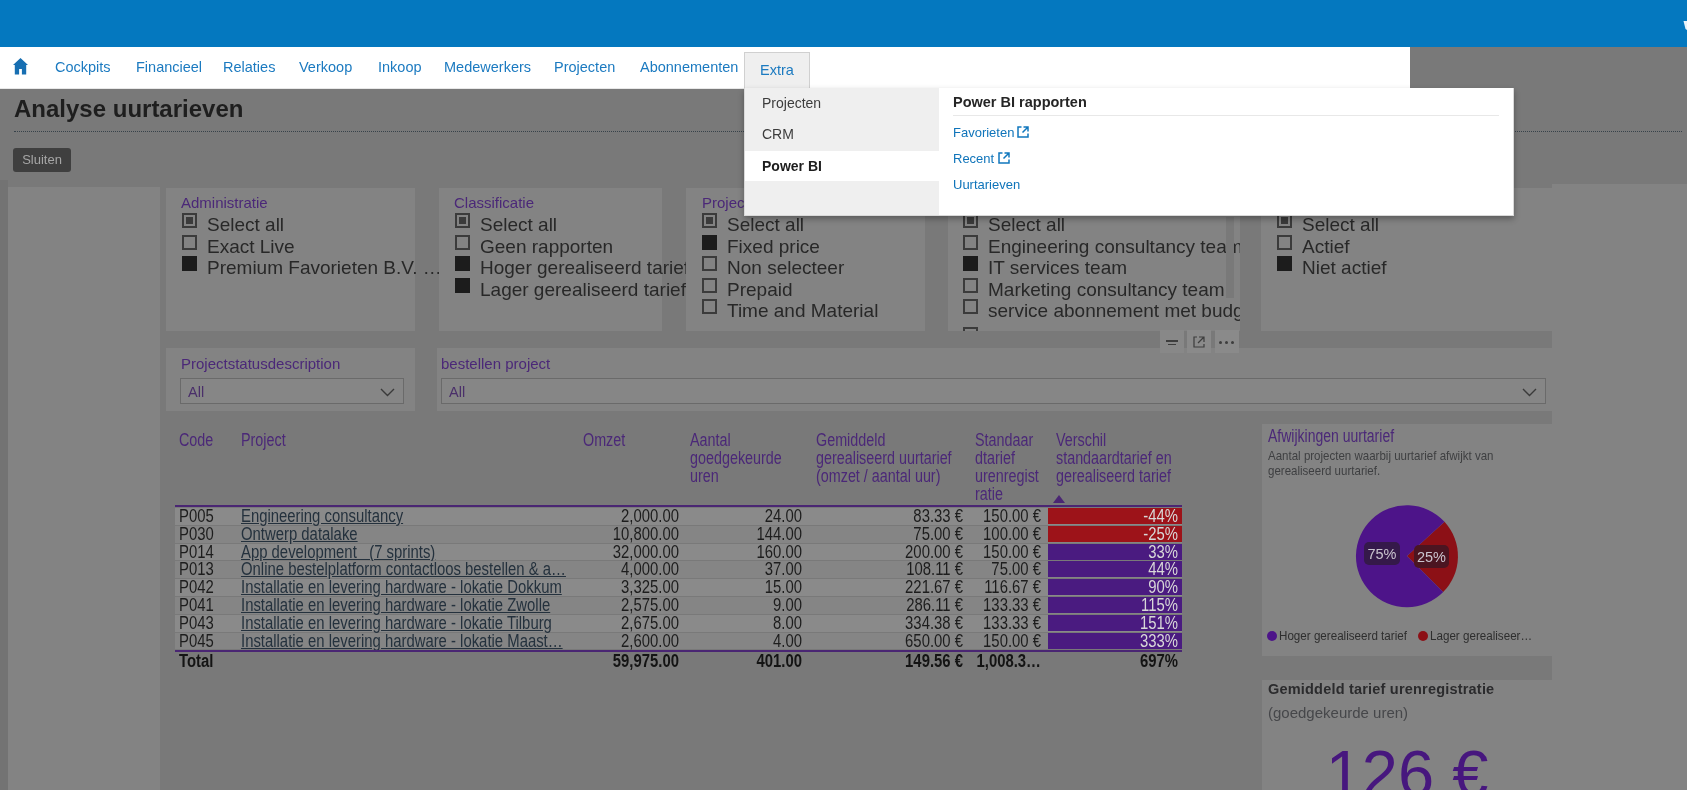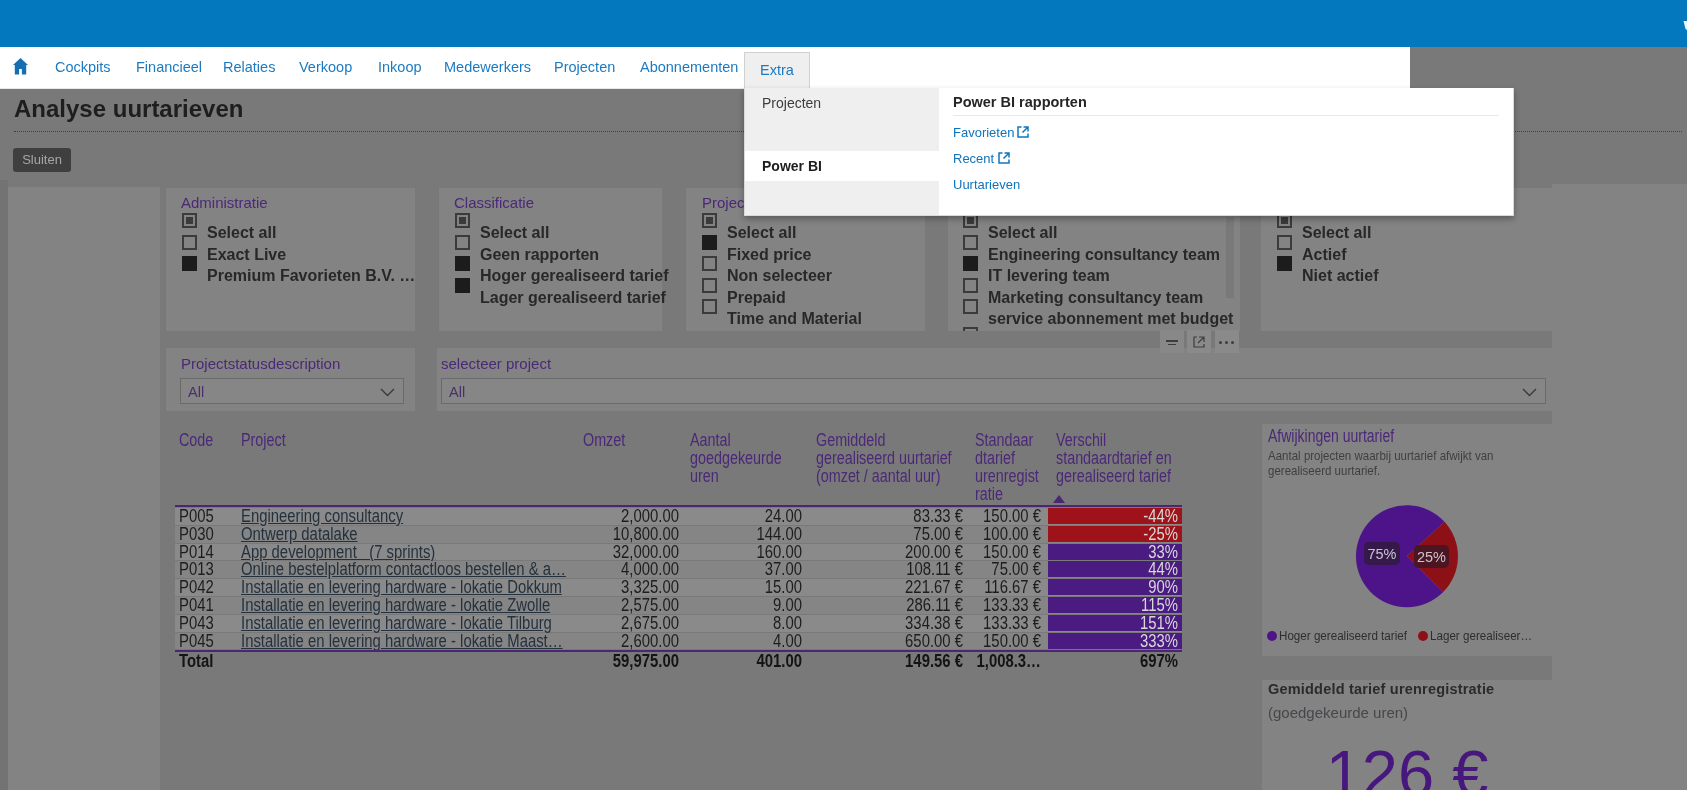--- a/index.html
+++ b/index.html
@@ -13,21 +13,21 @@
   .navitem { position:absolute; top:0; height:41px; line-height:41px; color:#1b7ac0; font-size:14.5px; }
 
   
   #dimpage { position:absolute; left:0; top:89px; width:1687px; height:701px; background:#797979; z-index:1; }
   .card { position:absolute; background:#838383; }
   .ptitle { color:#4b2878; font-size:15px; }
   .cbrow { position:absolute; left:16px; height:22px; }
   .cb { position:absolute; left:0; top:3px; width:15px; height:15px; border:2px solid #3b3b3b; }
   .cb.on { background:#1c1c1c; border-color:#1c1c1c; }
   .cb.ind::after { content:""; position:absolute; left:2px; top:2px; width:7px; height:7px; background:#3b3b3b; }
-  .cbtxt { position:absolute; left:25px; top:12px; line-height:22px; font-size:16px; color:#282828; white-space:nowrap;font-weight:bold; }
+  .cbtxt { position:absolute; left:25px; top:4px; line-height:22px; font-size:19px; color:#282828; white-space:nowrap; }
 
   
   #extratab { position:absolute; left:744px; top:5px; width:66px; height:37px; background:#efefef; border:1px solid #d0d0d0; border-bottom:none; text-align:center; z-index:7; }
   #menu { position:absolute; left:744px; top:88px; width:770px; height:128px; background:#ffffff; border:1px solid #d9d9d9; border-top:none; box-shadow:0 3px 6px rgba(0,0,0,0.3); z-index:6; }
   #menuleft { position:absolute; left:0; top:0; width:194px; height:127px; background:#efefef; }
   .mitem { position:absolute; left:0; width:194px; height:31px; line-height:31px; padding-left:17px; font-size:14px; color:#3c3c3c; }
   .mlink { position:absolute; font-size:13px; color:#0f74ba; }
 
   
   .th { position:absolute; color:#4b2878; font-size:17.5px; line-height:18px; transform:scaleX(0.82); transform-origin:0 0; }
@@ -130,21 +130,21 @@
       <div class="cbrow" style="left:15px;top:22px">
         <span class="cb ind"></span>
         <span class="cbtxt">Select all</span>
       </div>
       <div class="cbrow" style="left:15px;top:44px">
         <span class="cb"></span>
         <span class="cbtxt">Engineering consultancy team</span>
       </div>
       <div class="cbrow" style="left:15px;top:65px">
         <span class="cb on"></span>
-        <span class="cbtxt">IT levering team</span>
+        <span class="cbtxt">IT services team</span>
       </div>
       <div class="cbrow" style="left:15px;top:87px">
         <span class="cb"></span>
         <span class="cbtxt">Marketing consultancy team</span>
       </div>
       <div class="cbrow" style="left:15px;top:108px">
         <span class="cb"></span>
         <span class="cbtxt">service abonnement met budget</span>
       </div>
       <div class="cbrow" style="left:15px;top:136px">
@@ -172,21 +172,21 @@
     <div class="card" style="left:166px;top:259px;width:249px;height:63px">
       <div class="ptitle" style="position:absolute;left:15px;top:7px">Projectstatusdescription</div>
       <div class="abs" style="left:14px;top:30px;width:224px;height:26px;background:#868686;border:1px solid #6a6a6a">
         <span class="abs" style="left:7px;top:0;line-height:26px;font-size:14.5px;color:#4a2f6a">All</span>
         <svg class="abs" style="right:8px;top:9px" width="15" height="9" viewBox="0 0 15 9">
           <path d="M1 1 L7.5 7.5 L14 1" fill="none" stroke="#3a3a3a" stroke-width="1.4"></path>
         </svg>
       </div>
     </div>
     <div class="card" style="left:437px;top:259px;width:1115px;height:63px">
-      <div class="ptitle" style="position:absolute;left:4px;top:7px">selecteer project</div>
+      <div class="ptitle" style="position:absolute;left:4px;top:7px">bestellen project</div>
       <div class="abs" style="left:4px;top:30px;width:1105px;height:26px;background:#868686;border:1px solid #6a6a6a">
         <span class="abs" style="left:7px;top:0;line-height:26px;font-size:14.5px;color:#4a2f6a">All</span>
         <svg class="abs" style="right:8px;top:9px" width="15" height="9" viewBox="0 0 15 9">
           <path d="M1 1 L7.5 7.5 L14 1" fill="none" stroke="#3a3a3a" stroke-width="1.4"></path>
         </svg>
       </div>
     </div>
 
     <div class="abs" style="left:1160px;top:241px;width:24px;height:23px;background:#888888">
       <div class="abs" style="left:6px;top:10px;width:12px;height:1.5px;background:#3d3d3d"></div>
@@ -333,20 +333,21 @@
     <div class="card" style="left:1262px;top:591px;width:290px;height:110px;overflow:hidden">
       <div class="abs" style="left:6px;top:1px;font-size:14.5px;font-weight:bold;color:#2b2b2d;letter-spacing:0.2px">Gemiddeld tarief urenregistratie</div>
       <div class="abs" style="left:6px;top:24px;font-size:15px;color:#46474a">(goedgekeurde uren)</div>
       <div class="abs" style="left:0;top:56px;width:290px;text-align:center;font-size:65px;color:#47177e">126 €</div>
     </div>
   </div>
 
   <div id="menu">
     <div id="menuleft">
       <div class="mitem" style="top:0">Projecten</div>
+      <div class="mitem" style="top:31px">CRM</div>
       <div class="mitem" style="top:63px;height:30px;line-height:30px;background:#ffffff;width:195px;color:#1d1d1d;font-weight:bold">Power BI</div>
     </div>
     <div style="position:absolute;left:208px;top:6px;font-size:14.5px;font-weight:bold;color:#252525">Power BI rapporten</div>
     <div style="position:absolute;left:208px;top:27px;width:546px;border-top:1px solid #e8e8e8"></div>
     <div class="mlink" style="left:208px;top:37px">Favorieten</div>
     <svg class="abs" style="left:272px;top:38px" width="12" height="12" viewBox="0 0 12 12">
       <path d="M4.5 1 L1 1 L1 11 L11 11 L11 7.5" fill="none" stroke="#1077bd" stroke-width="1.5"></path>
       <path d="M6.5 1 L11 1 L11 5.5 M11 1 L5.5 6.5" fill="none" stroke="#1077bd" stroke-width="1.5"></path>
     </svg>
     <div class="mlink" style="left:208px;top:63px">Recent</div>

